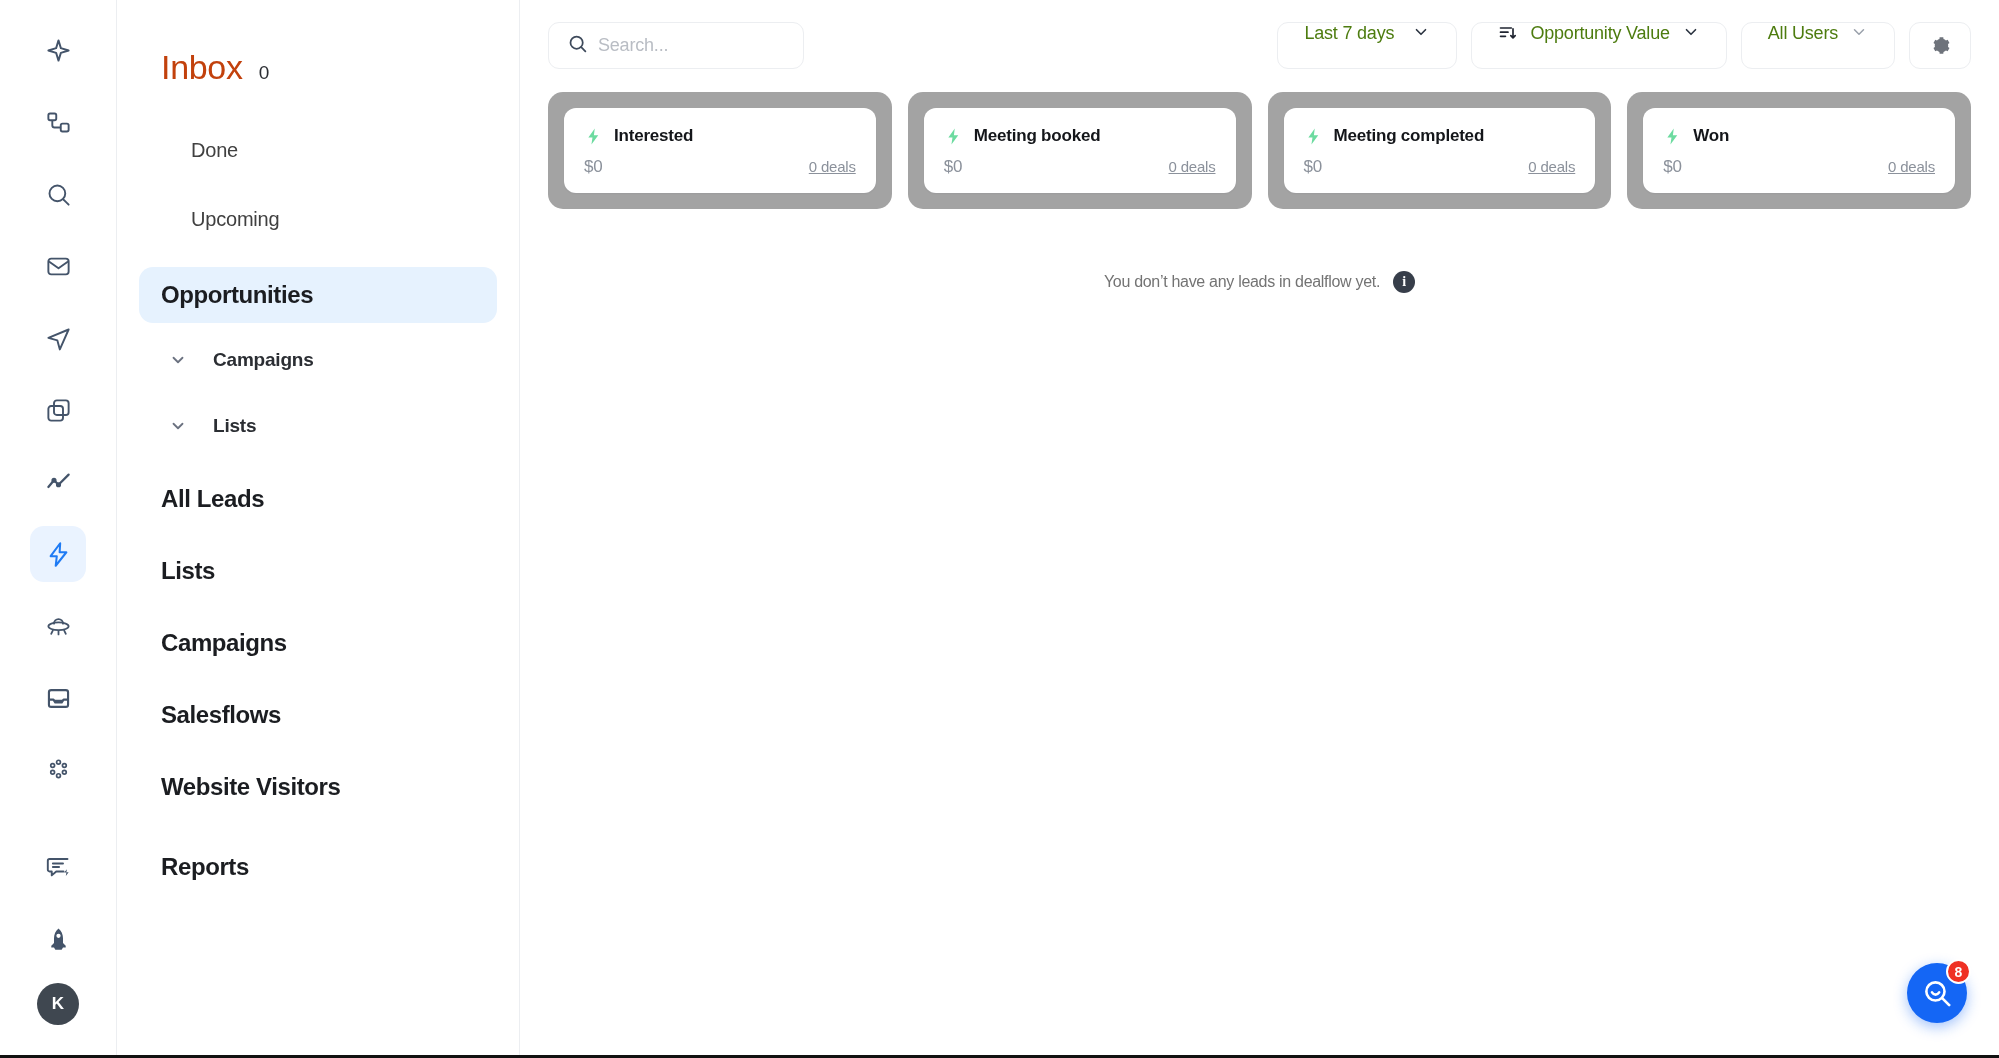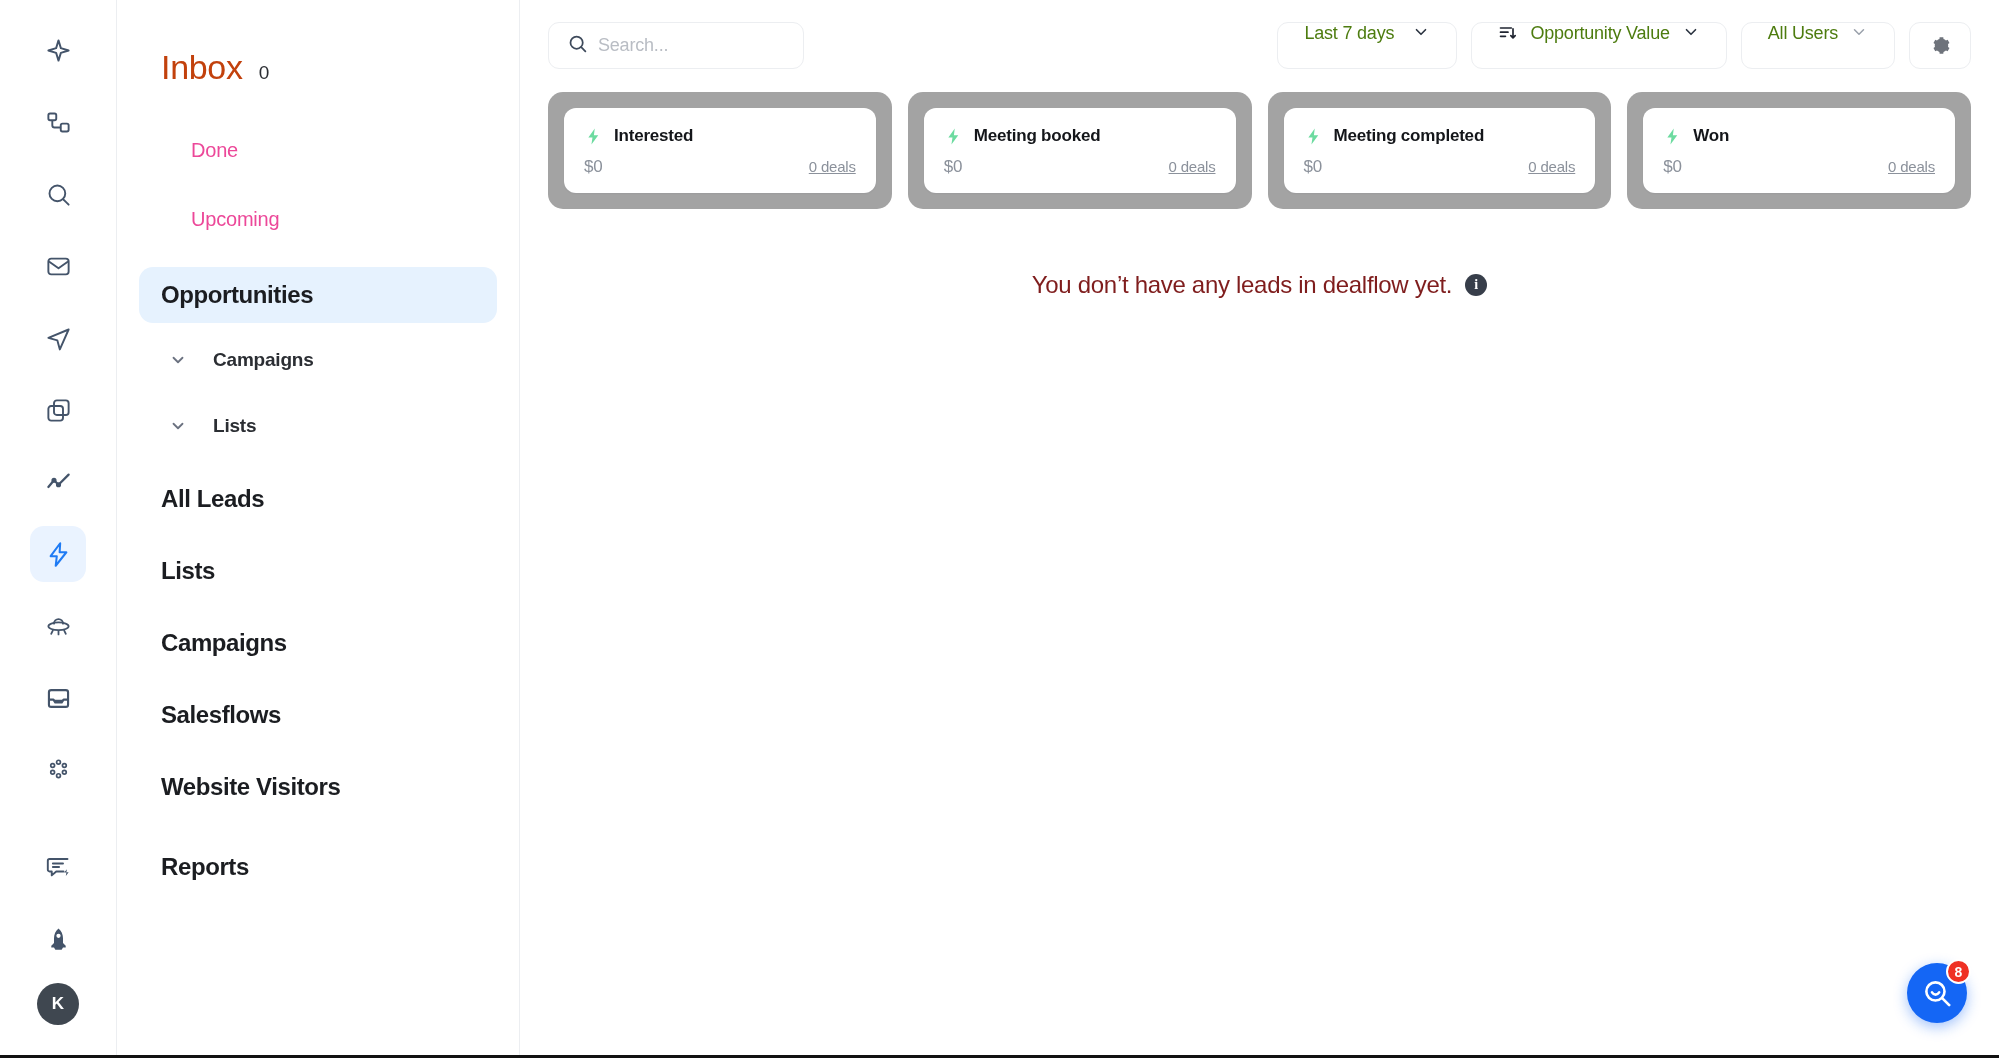--- a/index.html
+++ b/index.html
@@ -40,21 +40,21 @@
     padding:48px 22px 0 22px;
   }
   .nav-head {
     display:flex; align-items:baseline; gap:16px;
     padding:0 22px; margin-bottom:42px;
   }
   .nav-head .title { font-size:34px; font-weight:400; color:#c2410c; letter-spacing:-.3px; }
   .nav-head .count { font-size:19px; font-weight:500; color:#2b2e33; }
 
   .nav-sub {
-    font-size:20px; color:#ec4899; font-weight:400;
+    font-size:20px; color:#404040; font-weight:400;
     padding:10px 22px 10px 52px; margin-bottom:26px; cursor:pointer;
     letter-spacing:-.2px;
   }
   .nav-main {
     font-size:24px; font-weight:700; color:#1b1d21;
     padding:14px 22px; border-radius:14px; margin-bottom:16px; cursor:pointer;
     letter-spacing:-.4px;
   }
   .nav-main.active { background:#e6f2fe; }
   .nav-group {
@@ -112,21 +112,21 @@
   .card-title { font-size:17px; font-weight:700; color:#14161a; letter-spacing:-.2px; }
   .card-bot { display:flex; align-items:baseline; justify-content:space-between; }
   .card-amt { font-size:17px; color:#8b919b; letter-spacing:-.2px; }
   .card-deals { font-size:15px; color:#8b919b; letter-spacing:-.2px;text-decoration:underline; }
 
   
   .empty {
     display:flex; align-items:center; justify-content:center; gap:13px;
     margin-top:62px;
   }
-  .empty .msg { font-size:24px; color:#7f1d1d; letter-spacing:-.3px; }
+  .empty .msg { font-size:16px; color:#737373; letter-spacing:-.3px; }
   .info {
     width:22px; height:22px; border-radius:50%; background:#373e4a;
     display:flex; align-items:center; justify-content:center;
     color:#fff; font-size:14px; font-weight:700; font-family:"Liberation Serif", serif;
     cursor:pointer; flex:0 0 22px;
   }
 
   
   .fab-wrap { position:absolute; right:32px; bottom:32px; }
   .fab {

